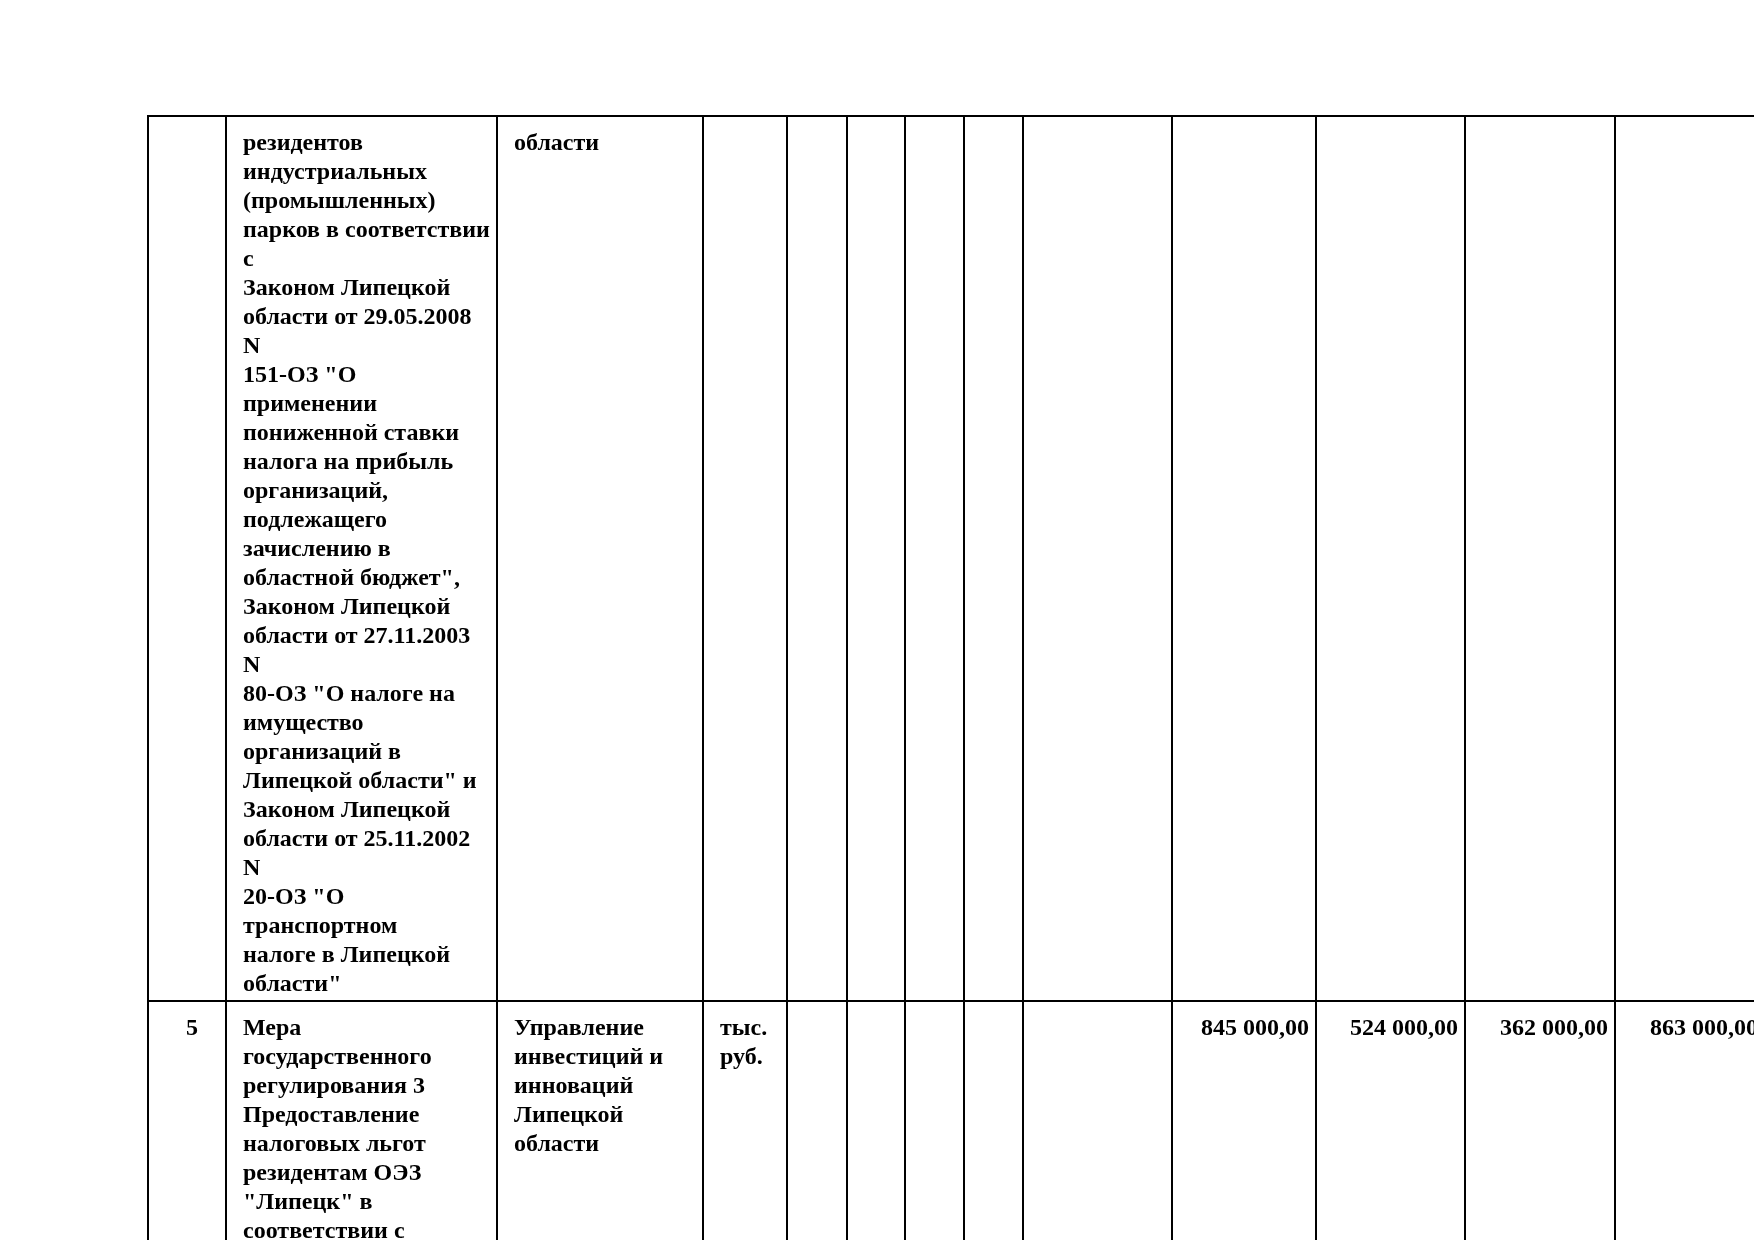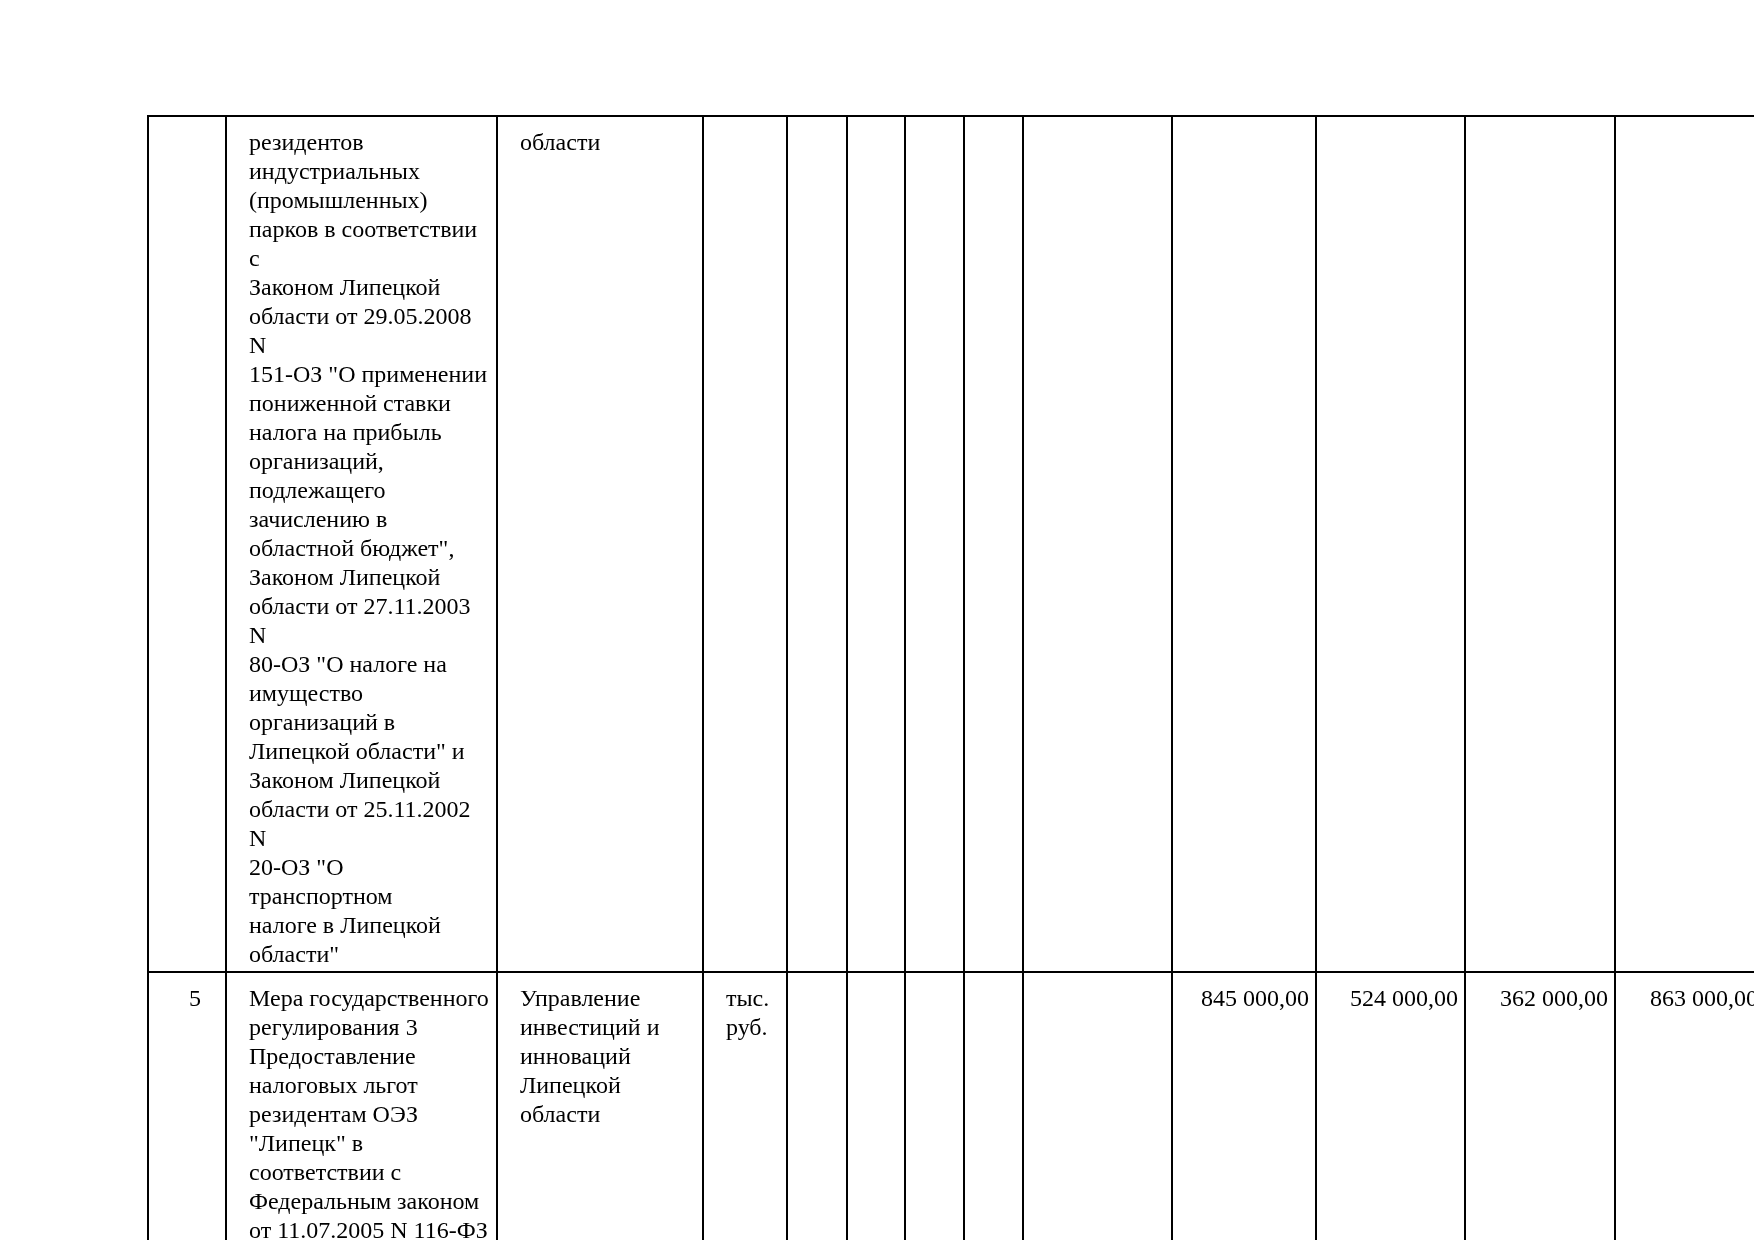--- a/index.html
+++ b/index.html
@@ -19,25 +19,26 @@
   }
   table.doc-table {
     position: absolute; left: 147px; top: 115px;
     border-collapse: collapse;
     table-layout: fixed;
     width: 1617px;
   }
   table.doc-table td {
     border: 2px solid #000000;
     vertical-align: top;
-    padding: 11px 6px 2px 22px;
+    padding: 11px 6px 2px 16px;
     font-size: 24px;
     line-height: 29px;
     white-space: pre-line;
     overflow: hidden;
+    font-weight: bold;
   }
   td.c-center {
     text-align: center;
     padding-left: 3px;
     padding-right: 3px;
   }
   td.c-num {
     text-align: right;
     white-space: nowrap;
     padding-left: 2px;

